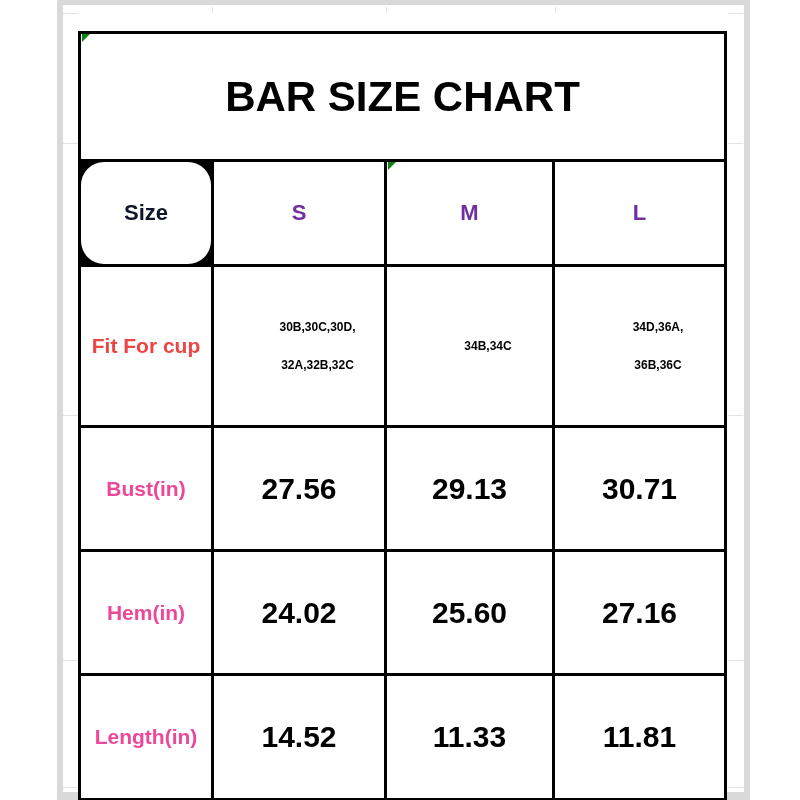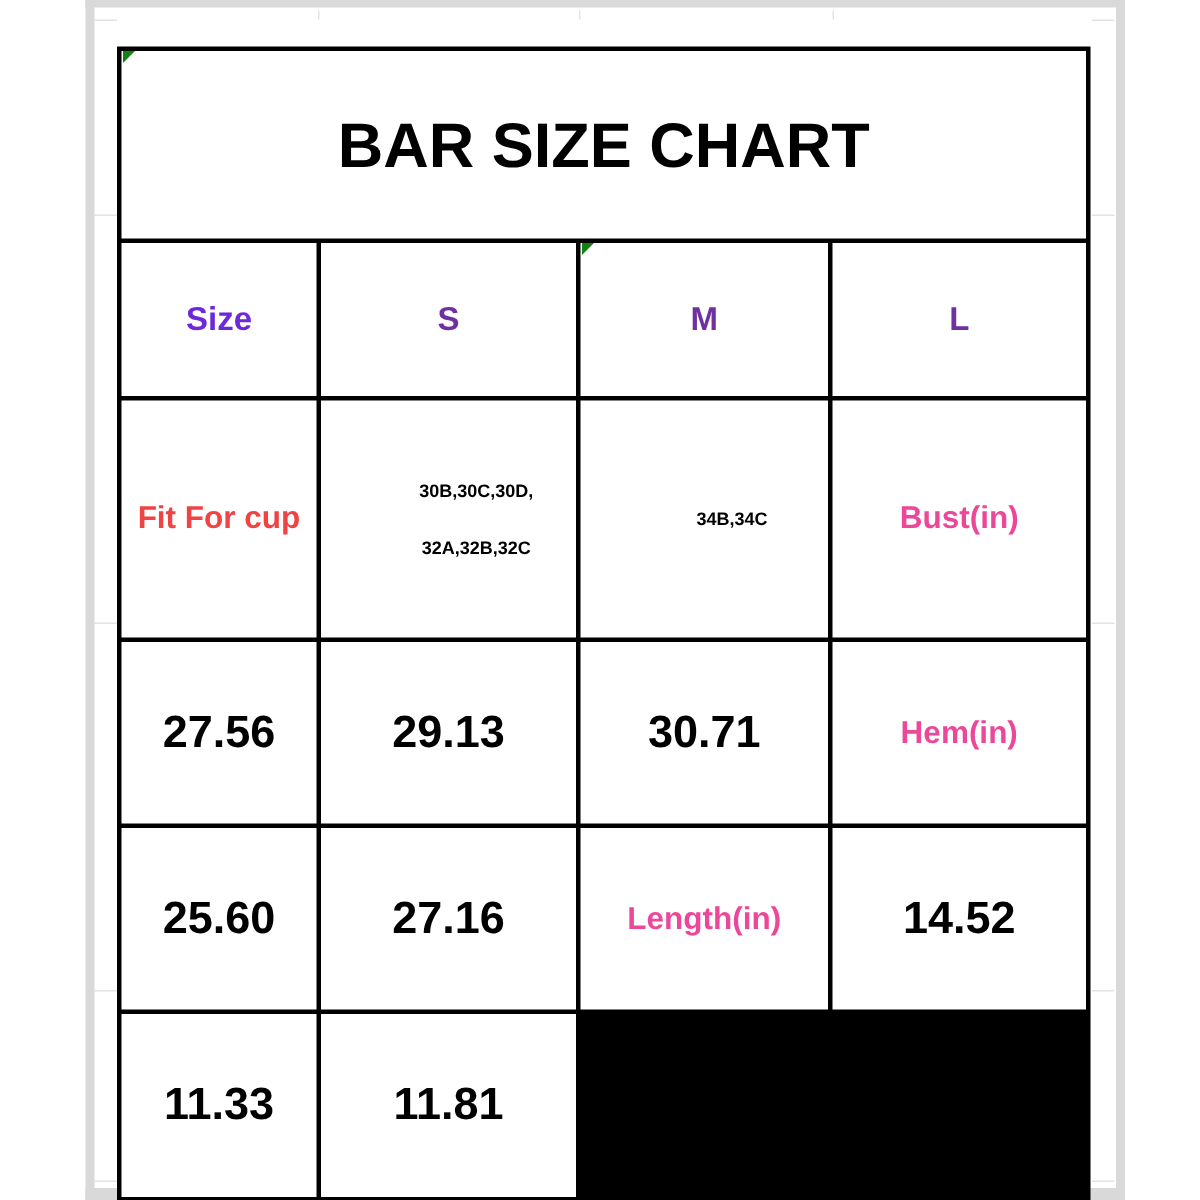--- a/index.html
+++ b/index.html
@@ -27,21 +27,21 @@
     gap:3px;padding:3px;background:#000;margin-top:18px;
   }
   .cell{
     background:#fff;position:relative;
     display:flex;flex-direction:column;align-items:center;justify-content:center;
     text-align:center;
   }
   .title-cell{grid-column:1/5;}
   .page-title{font-size:42px;letter-spacing:0px;}
   .hdr{font-size:22px;color:#7030A0;}
-  .hdr-size{font-size:22px;color:#6d28d9;}
+  .hdr-size{font-size:22px;color:#0f172a;border-radius:23px;}
   .rowlbl{font-size:21px;color:#ec4899;}
   .fitlbl{font-size:21px;color:#ef4444;}
   .cup{font-size:12px;line-height:38px;padding-left:37px;}
   .cup span{display:block;}
   .val{font-size:30px;}
   .tri{
     position:absolute;top:0;left:1px;width:8px;height:8px;
     background:#128212;clip-path:polygon(0 0,100% 0,0 100%);
   }
 </style>
@@ -85,27 +85,32 @@
     <div class="cell hdr">L</div>
 
     <div class="cell fitlbl">Fit For cup</div>
     <div class="cell cup">
       <span>30B,30C,30D,</span>
       <span>32A,32B,32C</span>
     </div>
     <div class="cell cup">
       <span>34B,34C</span>
     </div>
+    <div class="cell cup">
+      <span>34D,36A,</span>
+      <span>36B,36C</span>
+    </div>
 
     <div class="cell rowlbl">Bust(in)</div>
     <div class="cell val">27.56</div>
     <div class="cell val">29.13</div>
     <div class="cell val">30.71</div>
 
     <div class="cell rowlbl">Hem(in)</div>
+    <div class="cell val">24.02</div>
     <div class="cell val">25.60</div>
     <div class="cell val">27.16</div>
 
     <div class="cell rowlbl">Length(in)</div>
     <div class="cell val">14.52</div>
     <div class="cell val">11.33</div>
     <div class="cell val">11.81</div>
 
   </div>
 </div>

